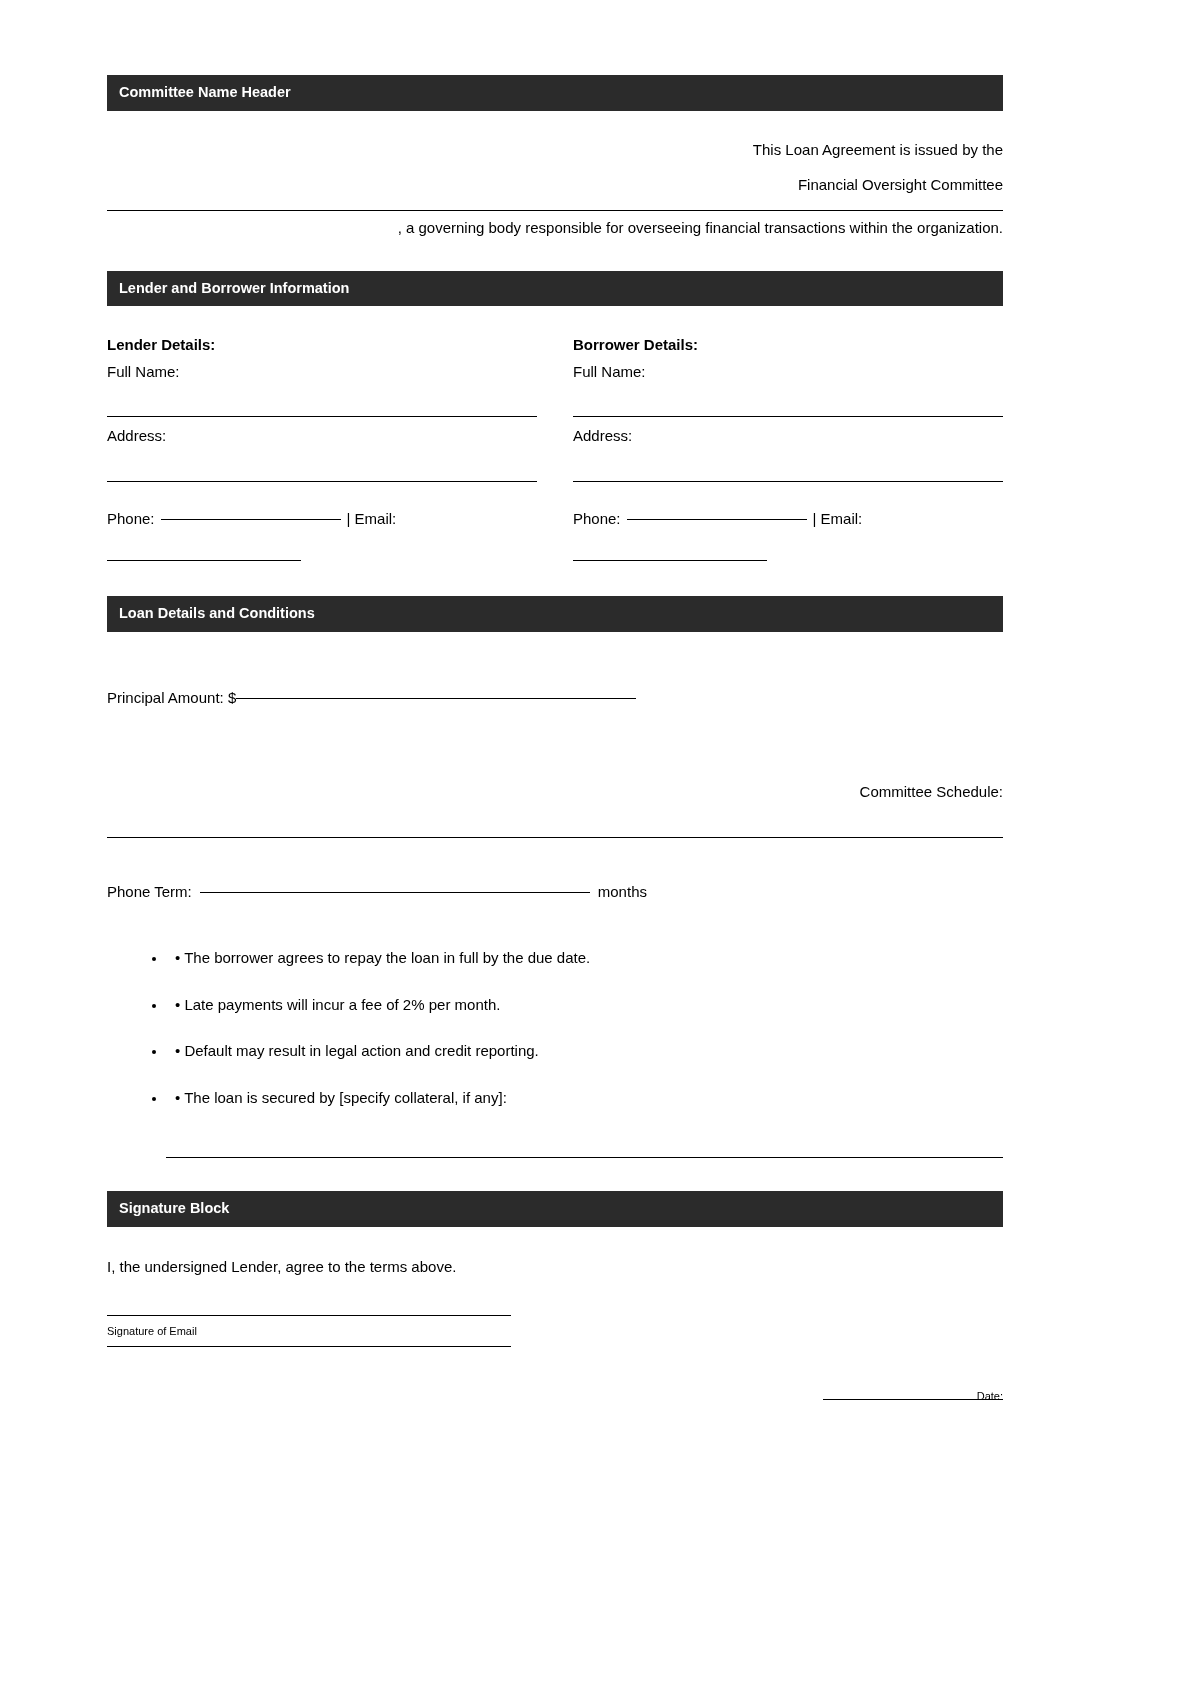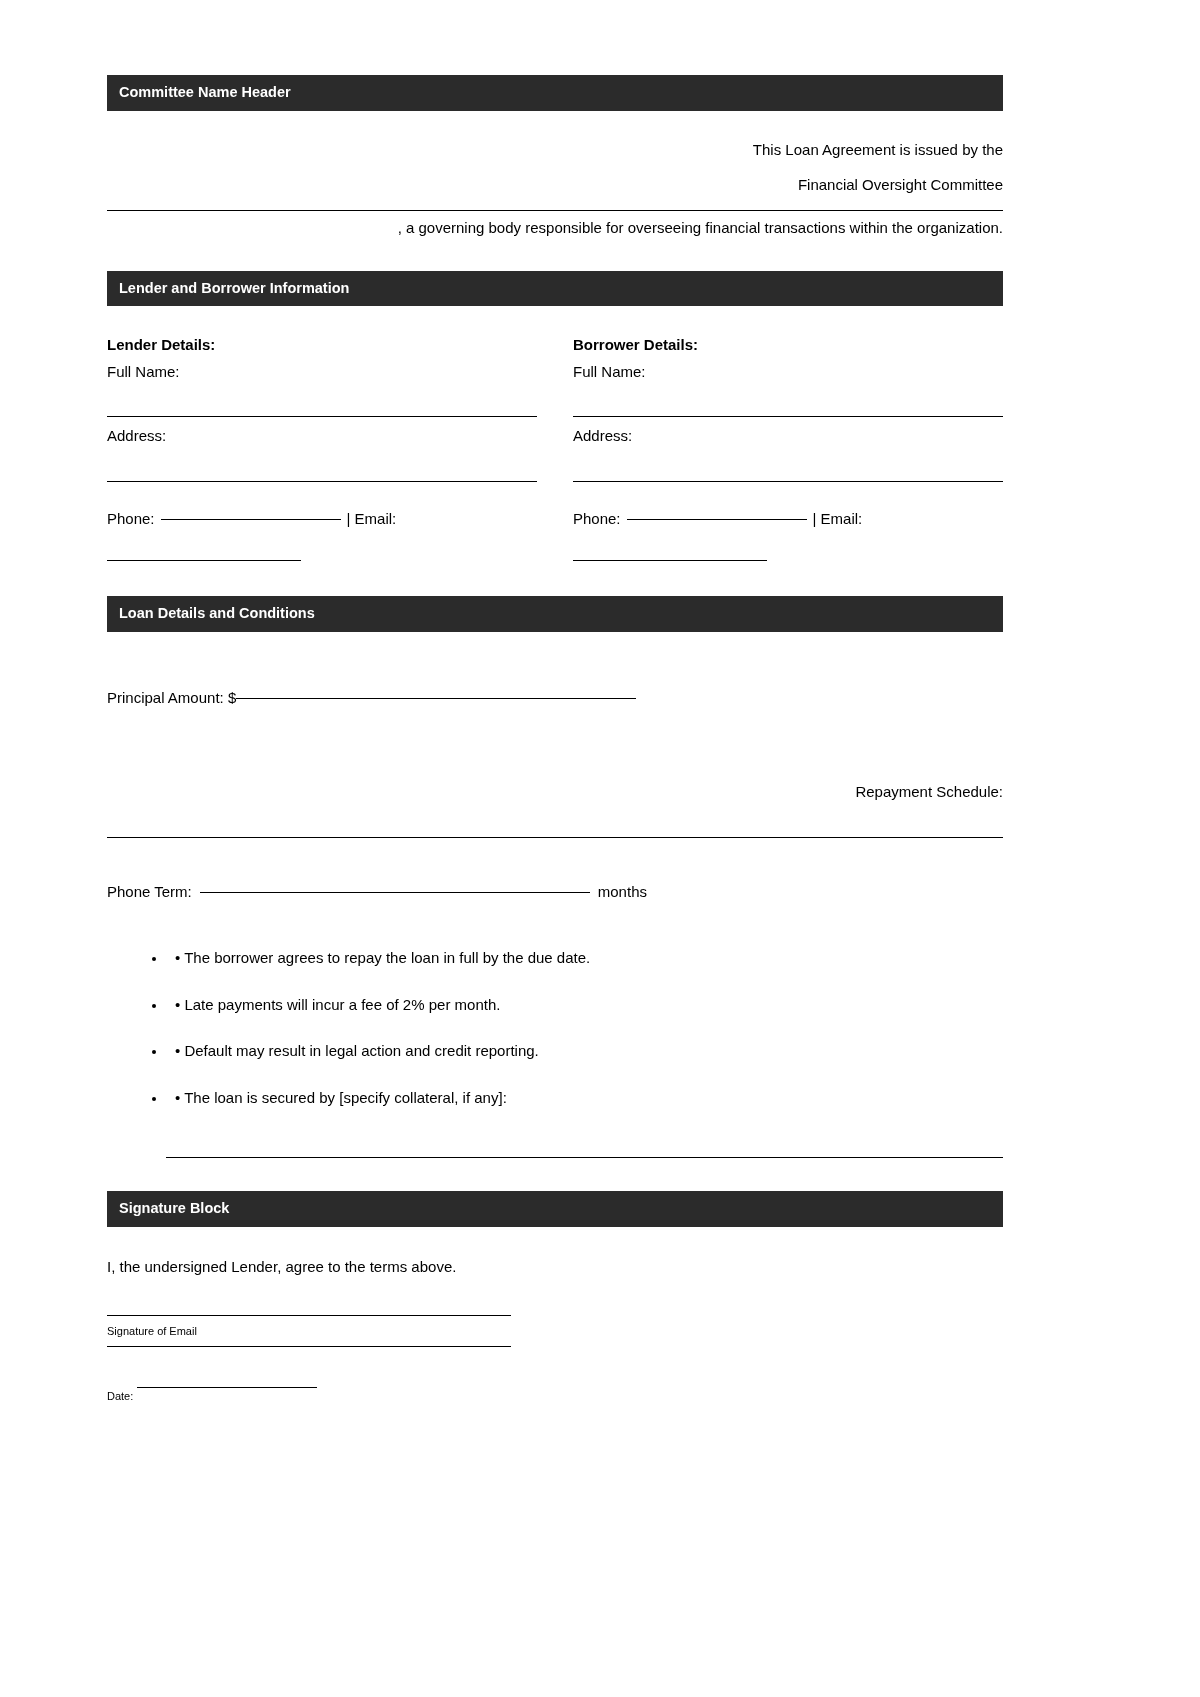--- a/index.html
+++ b/index.html
@@ -171,21 +171,22 @@
     height: 0;
     width: 404px;
   }
   .sig-caption {
     font-size: 11px;
     line-height: 1.1;
   }
   .date-row {
     font-size: 11px;
     display: flex;
-    align-items: flex-start;
+    align-items: flex-end;
+    flex-direction: column;
   }
   .date-row .rule {
     display: inline-block;
     width: 180px;
     border-bottom: 1.2px solid #000;
     height: 0;
     margin-left: 4px;
     position: relative;
     top: -3px;
   }
@@ -255,21 +256,21 @@
     <div class="band">Loan Details and Conditions</div>
 
     <div style="height:58px;"></div>
     <div class="detail-line">
       <span>Principal Amount: $</span><span class="inline-rule" style="width:400px;"></span>
     </div>
 
     <div style="height:48px;"></div>
 
     <div style="height:28px;"></div>
-    <div class="line-text">Repayment Schedule:</div>
+    <div class="line-text">Committee Schedule:</div>
     <div style="height:37px;"></div>
     <div class="fullrule"></div>
 
     <div style="height:46px;"></div>
     <div class="detail-line">
       <span>Phone Term:</span><span class="inline-rule" style="width:390px;margin:0 8px;"></span><span>months</span>
     </div>
 
     <div style="height:28px;"></div>
 

